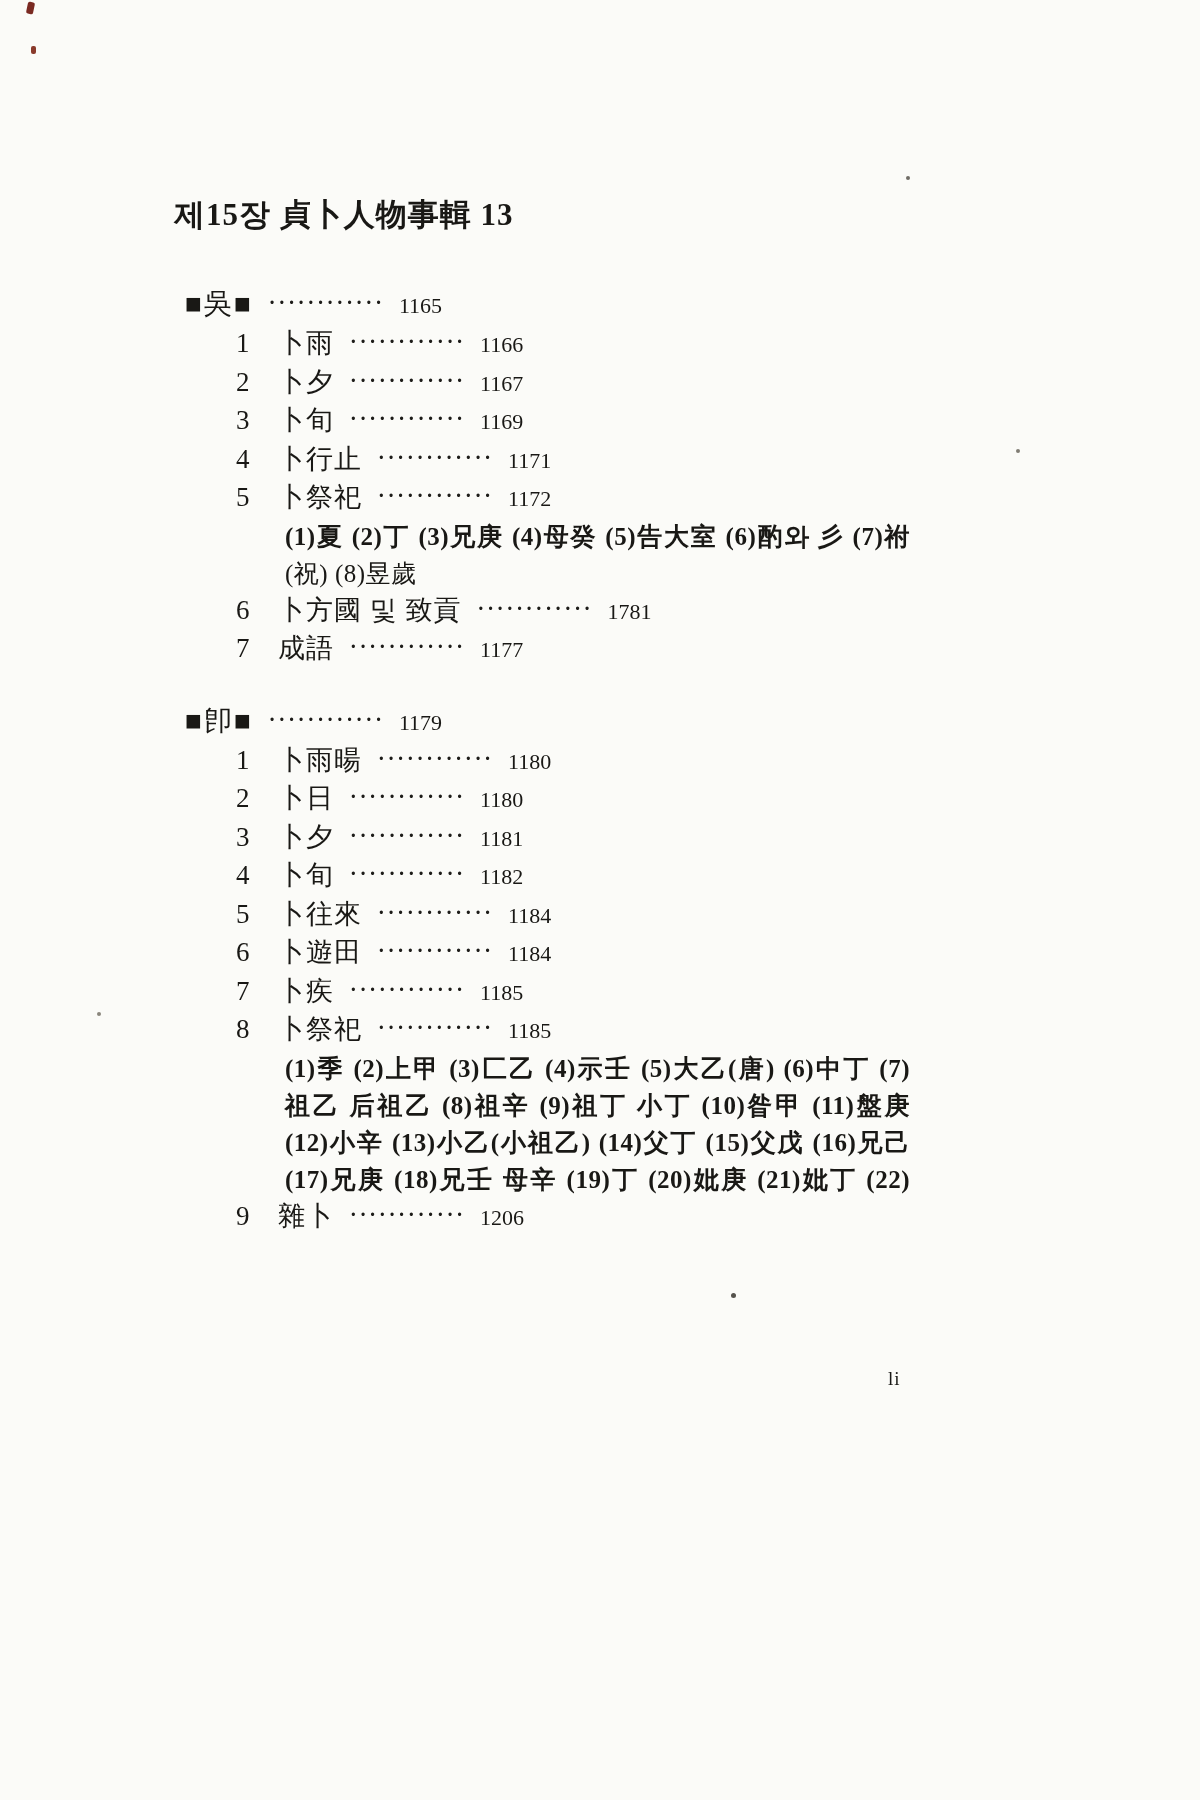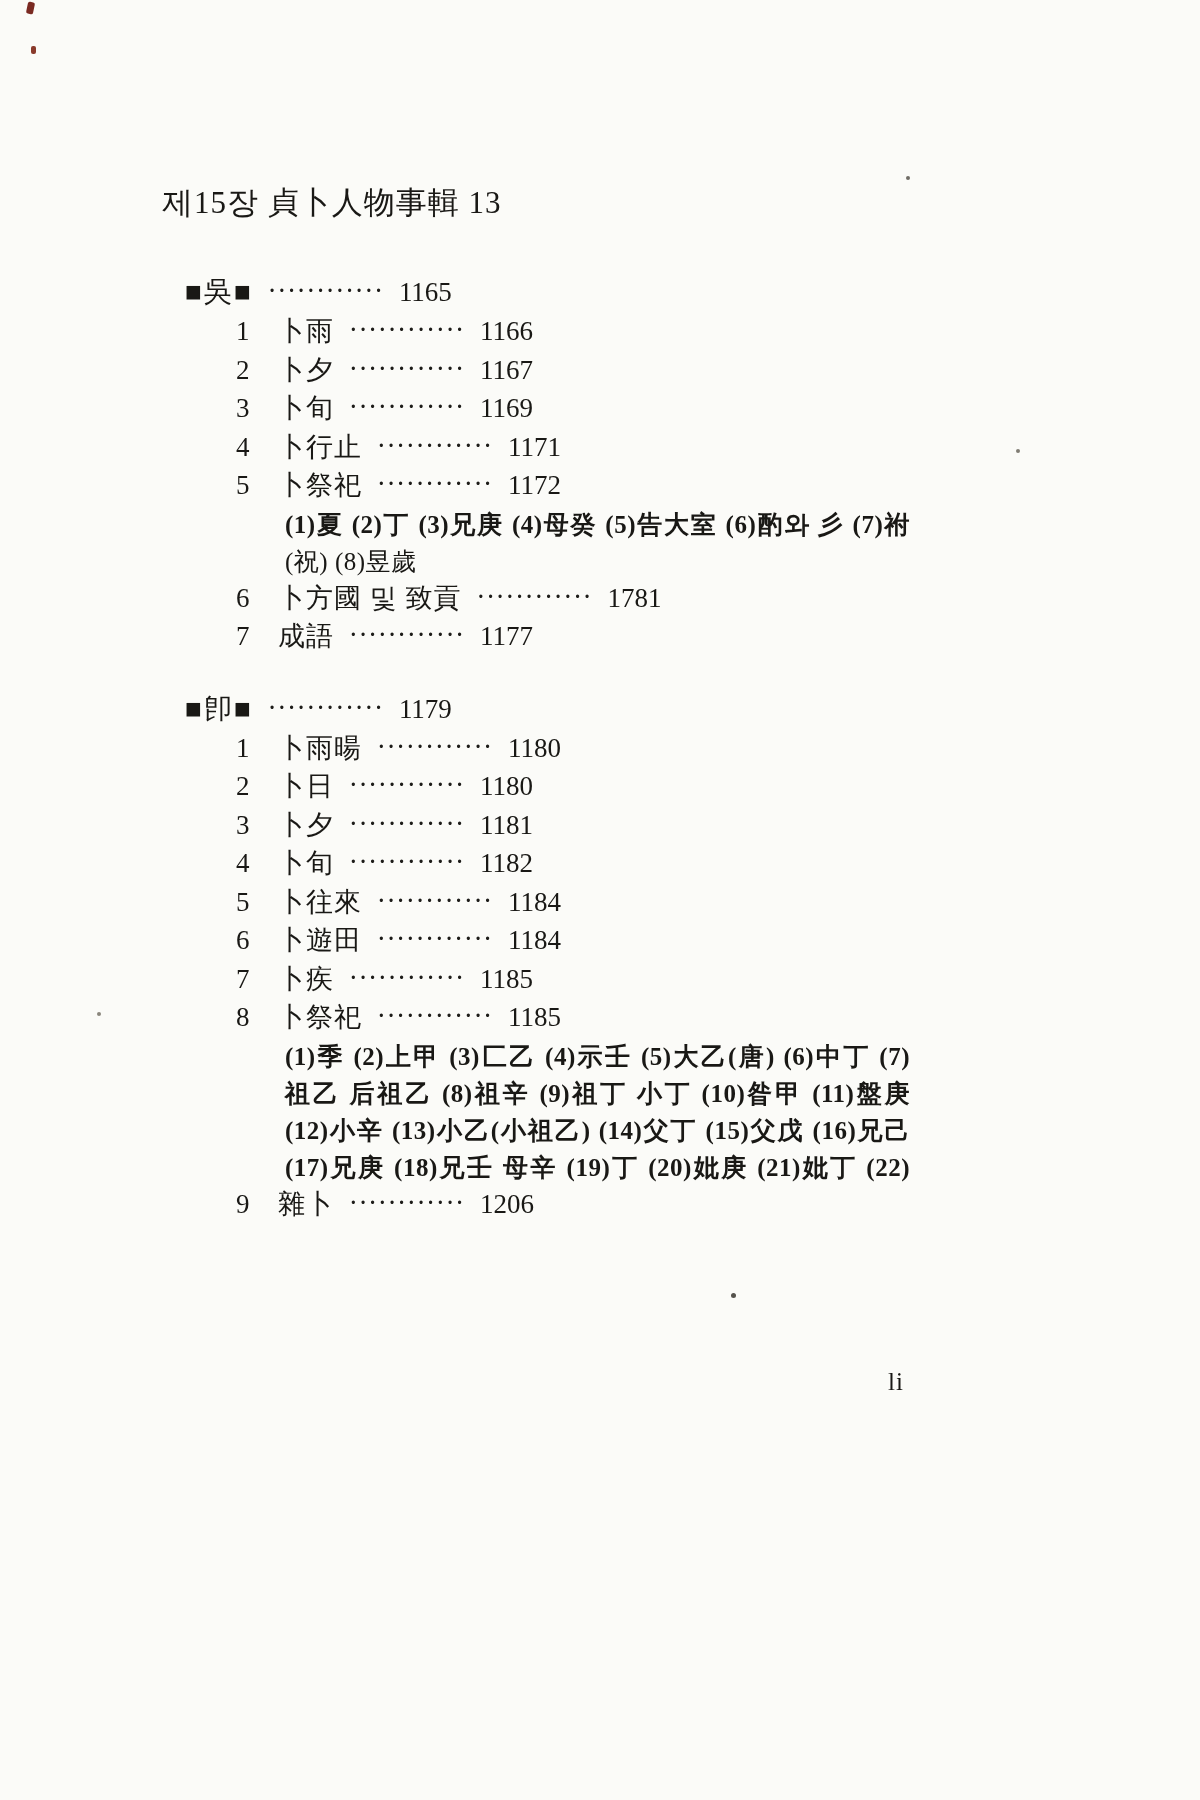--- a/index.html
+++ b/index.html
@@ -22,23 +22,23 @@
     overflow: hidden;
   }
   .content {
     position: absolute;
     left: 162px;
     top: 182px;
     width: 790px;
   }
   .header {
     font-size: 31px;
-    font-weight: normal;
+    font-weight: bold;
     letter-spacing: 1px;
-    margin: 0;
+    margin: 12px;
     white-space: nowrap;
   }
   .toc {
     margin-top: 49px;
     margin-left: 23px;
   }
   .row {
     display: flex;
     align-items: baseline;
     white-space: nowrap;
@@ -51,21 +51,21 @@
   .marker { letter-spacing: 2px; }
   .leader {
     margin: 0 14px 0 16px;
     font-size: 20px;
     letter-spacing: 3px;
     position: relative;
     top: -4px;
     color: #1d1c19;
     font-weight: bold;
   }
-  .pnum { font-size: 27px; }
+  .pnum { font-size: 22px; }
   .entries { margin-left: 51px; }
   .entry {
     font-size: 27px;
     line-height: 36.5px;
   }
   .enum {
     display: inline-block;
     width: 34px;
   }
   .etitle { letter-spacing: 1px; margin-left: 8px; }
@@ -79,21 +79,21 @@
   .note-line.just {
     text-align: justify;
     text-align-last: justify;
     font-weight: bold;
   }
   .toc-section + .toc-section { margin-top: 33px; }
   .page-number {
     position: absolute;
     left: 888px;
     top: 1368px;
-    font-size: 25px;
+    font-size: 19px;
     letter-spacing: 1px;
     text-align: center;
   }
   
   .speck {
     position: absolute;
     border-radius: 50%;
   }
   .speck.mark-a { left: 27px; top: 2px;  width: 7px;  height: 12px; background: #7a2a22; border-radius: 2px; transform: rotate(12deg); }
   .speck.mark-b { left: 31px; top: 46px; width: 5px;  height: 8px;  background: #8a3a2c; border-radius: 2px; }

